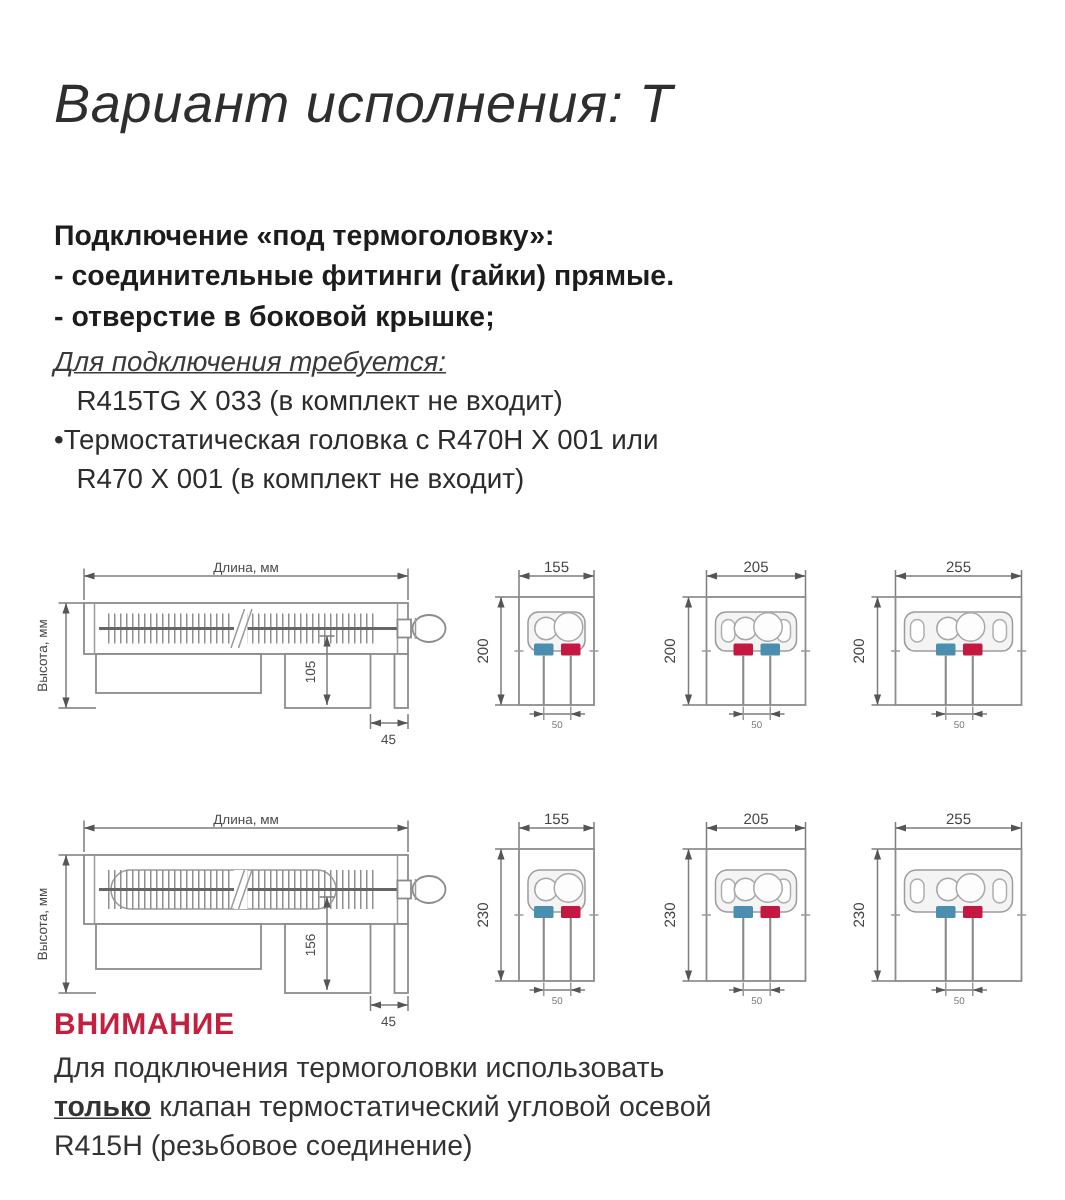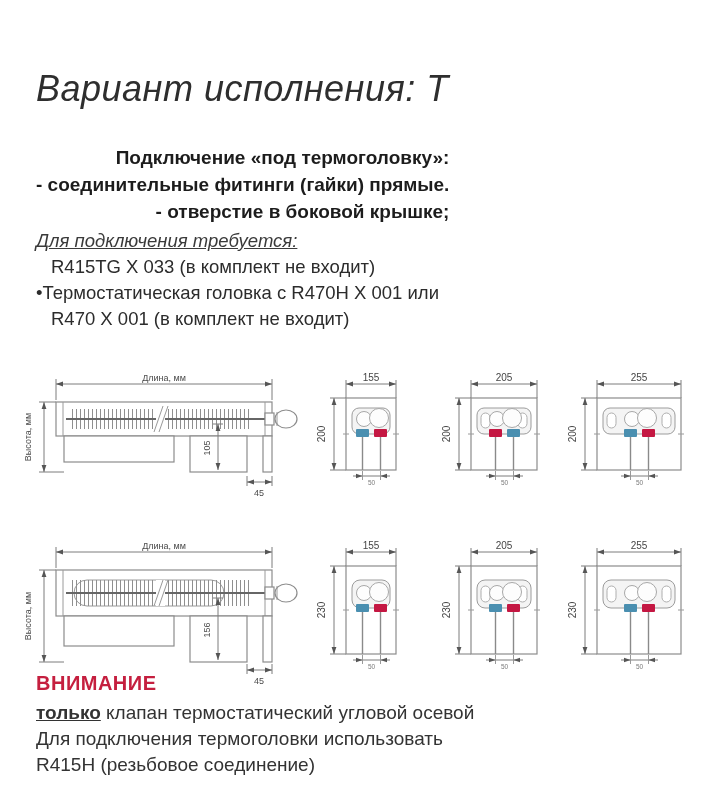--- a/index.html
+++ b/index.html
@@ -1,21 +1,21 @@
 <!DOCTYPE html>
 <html><head>
 <meta charset="utf-8">
 <style>
   html,body{margin:0;padding:0;background:#ffffff;}
   .page{position:relative;width:710px;height:800px;background:#ffffff;overflow:hidden;
         font-family:"Liberation Sans",sans-serif;color:#222;}
-  .title{position:absolute;left:36px;top:68px;font-size:36px;font-style:italic;
+  .title{position:absolute;left:36px;top:48px;font-size:36px;font-style:italic;
          color:#2e2e2e;letter-spacing:.5px;white-space:nowrap;}
   .intro{position:absolute;left:36px;top:144px;font-size:19px;font-weight:bold;
-         color:#1c1c1c;line-height:27px;white-space:nowrap;text-align:right;}
+         color:#1c1c1c;line-height:27px;white-space:nowrap;}
   .reqs{position:absolute;left:36px;top:228px;font-size:18.5px;color:#2c2c2c;
         line-height:26px;white-space:nowrap;}
   .reqs-heading{font-style:italic;text-decoration:underline;color:#3a3a3a;margin-bottom:0;}
   .req-line.indent{padding-left:15px;}
   .warning-heading{position:absolute;left:36px;top:672px;font-size:20px;font-weight:bold;
         color:#c51f3f;letter-spacing:.5px;text-align:center;}
   .warning-body{position:absolute;left:36px;top:700px;font-size:19px;color:#333;
         line-height:26px;white-space:nowrap;}
   .warning-body .em{font-weight:bold;text-decoration:underline;}
   .diag{position:absolute;overflow:visible;}
@@ -323,18 +323,18 @@
     <line class="dline" x1="50" y1="120" x2="87" y2="120"></line>
     <line class="thin" x1="59.5" y1="115" x2="59.5" y2="124"></line>
       <line class="thin" x1="77.5" y1="115" x2="77.5" y2="124"></line>
     <path class="arrow" d="M59.5,120 l-6.5,-2.2 v4.4 z"></path>
       <path class="arrow" d="M77.5,120 l6.5,-2.2 v4.4 z"></path>
     <text class="dim-text-xs" x="68.5" y="129" text-anchor="middle">50</text>
   </svg>
 
   <div class="warning-heading">ВНИМАНИЕ</div>
   <div class="warning-body">
+    <div>Для подключения термоголовки использовать</div>
     <div><span class="em">только</span><span> клапан термостатический угловой осевой</span></div>
-    <div>Для подключения термоголовки использовать</div>
     <div>R415H (резьбовое соединение)</div>
   </div>
 
 </div>
 
 </body></html>

